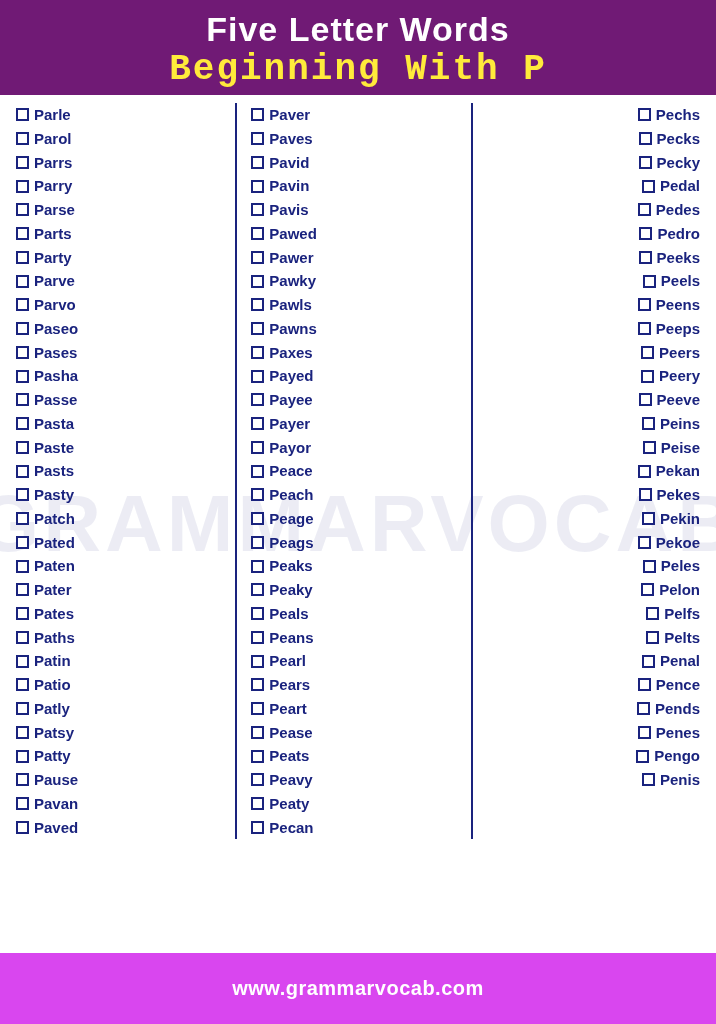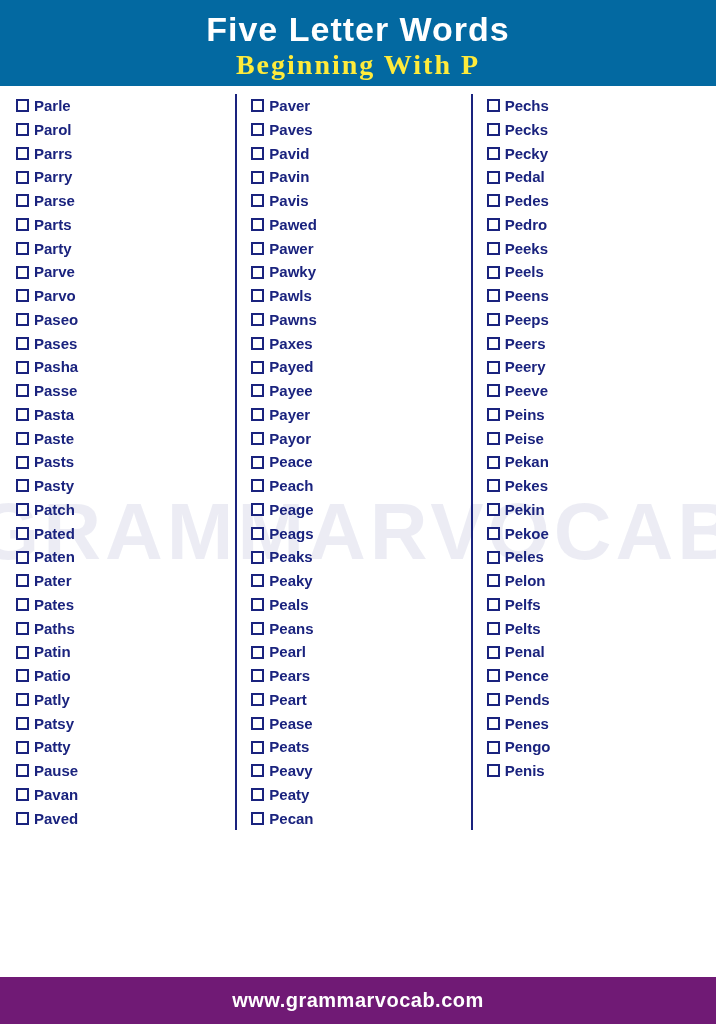--- a/index.html
+++ b/index.html
@@ -5,36 +5,36 @@
     * { margin: 0; padding: 0; box-sizing: border-box; }
     body {
       width: 716px;
       min-height: 1024px;
       background: #1a237e;
       font-family: Arial, sans-serif;
       display: flex;
       flex-direction: column;
     }
     .header {
-      background: #0369a1;
+      background: #701a75;
       text-align: center;
       padding: 10px 10px 5px;
     }
     .header-title {
       color: white;
       font-size: 34px;
       font-weight: 900;
       font-family: Arial Black, Arial, sans-serif;
       letter-spacing: 1px;
     }
     .header-subtitle {
       color: #ffeb3b;
-      font-size: 28px;
+      font-size: 36px;
       font-weight: 900;
-      font-family: Liberation Serif, serif;
+      font-family: Liberation Mono, monospace;
       letter-spacing: 2px;
     }
     .content-area {
       background: white;
       flex: 1;
       padding: 8px 10px;
       position: relative;
       overflow: hidden;
     }
     .watermark {
@@ -61,43 +61,44 @@
     }
     .column {
       flex: 1;
       display: flex;
       flex-direction: column;
       border-right: 2px solid #1a237e;
       padding: 0 4px;
     }
     .column:last-child {
       border-right: none;
+      align-items: flex-end;
     }
     .word-item {
       display: flex;
       align-items: center;
       padding: 1px 2px;
       font-size: 15px;
       font-weight: 600;
       color: #1a237e;
       line-height: 1.45;
     }
     .checkbox {
       display: inline-block;
       width: 13px;
       height: 13px;
       border: 2px solid #1a237e;
       margin-right: 5px;
       flex-shrink: 0;
       background: white;
     }
     .footer {
-      background: #701a75;
+      background: #d946ef;
       text-align: center;
-      padding: 12px;
+      padding: 24px;
     }
     .footer-url {
       color: white;
       font-size: 20px;
       font-weight: 700;
       font-family: Arial, sans-serif;
       letter-spacing: 0.5px;
     }
   </style>
 </head>

